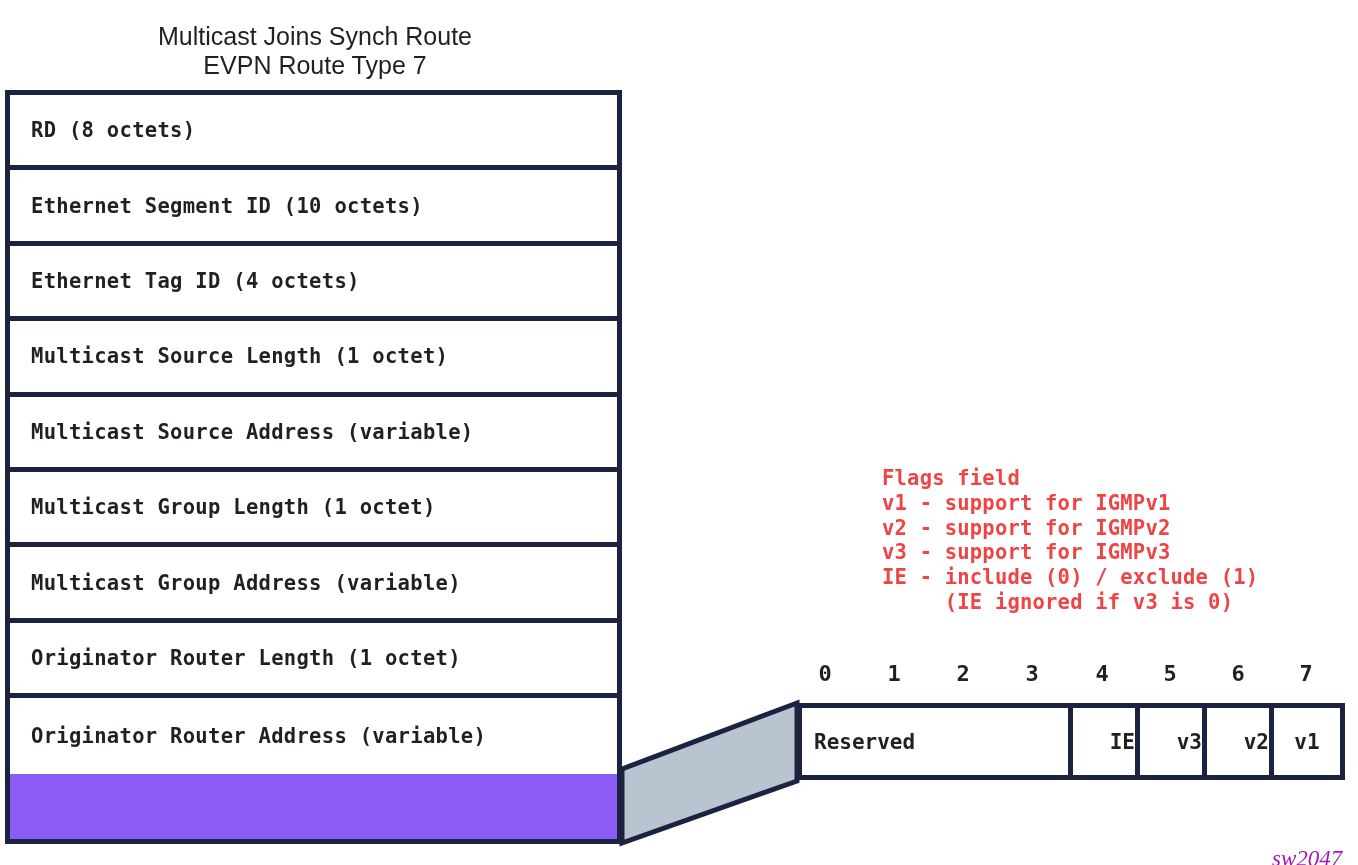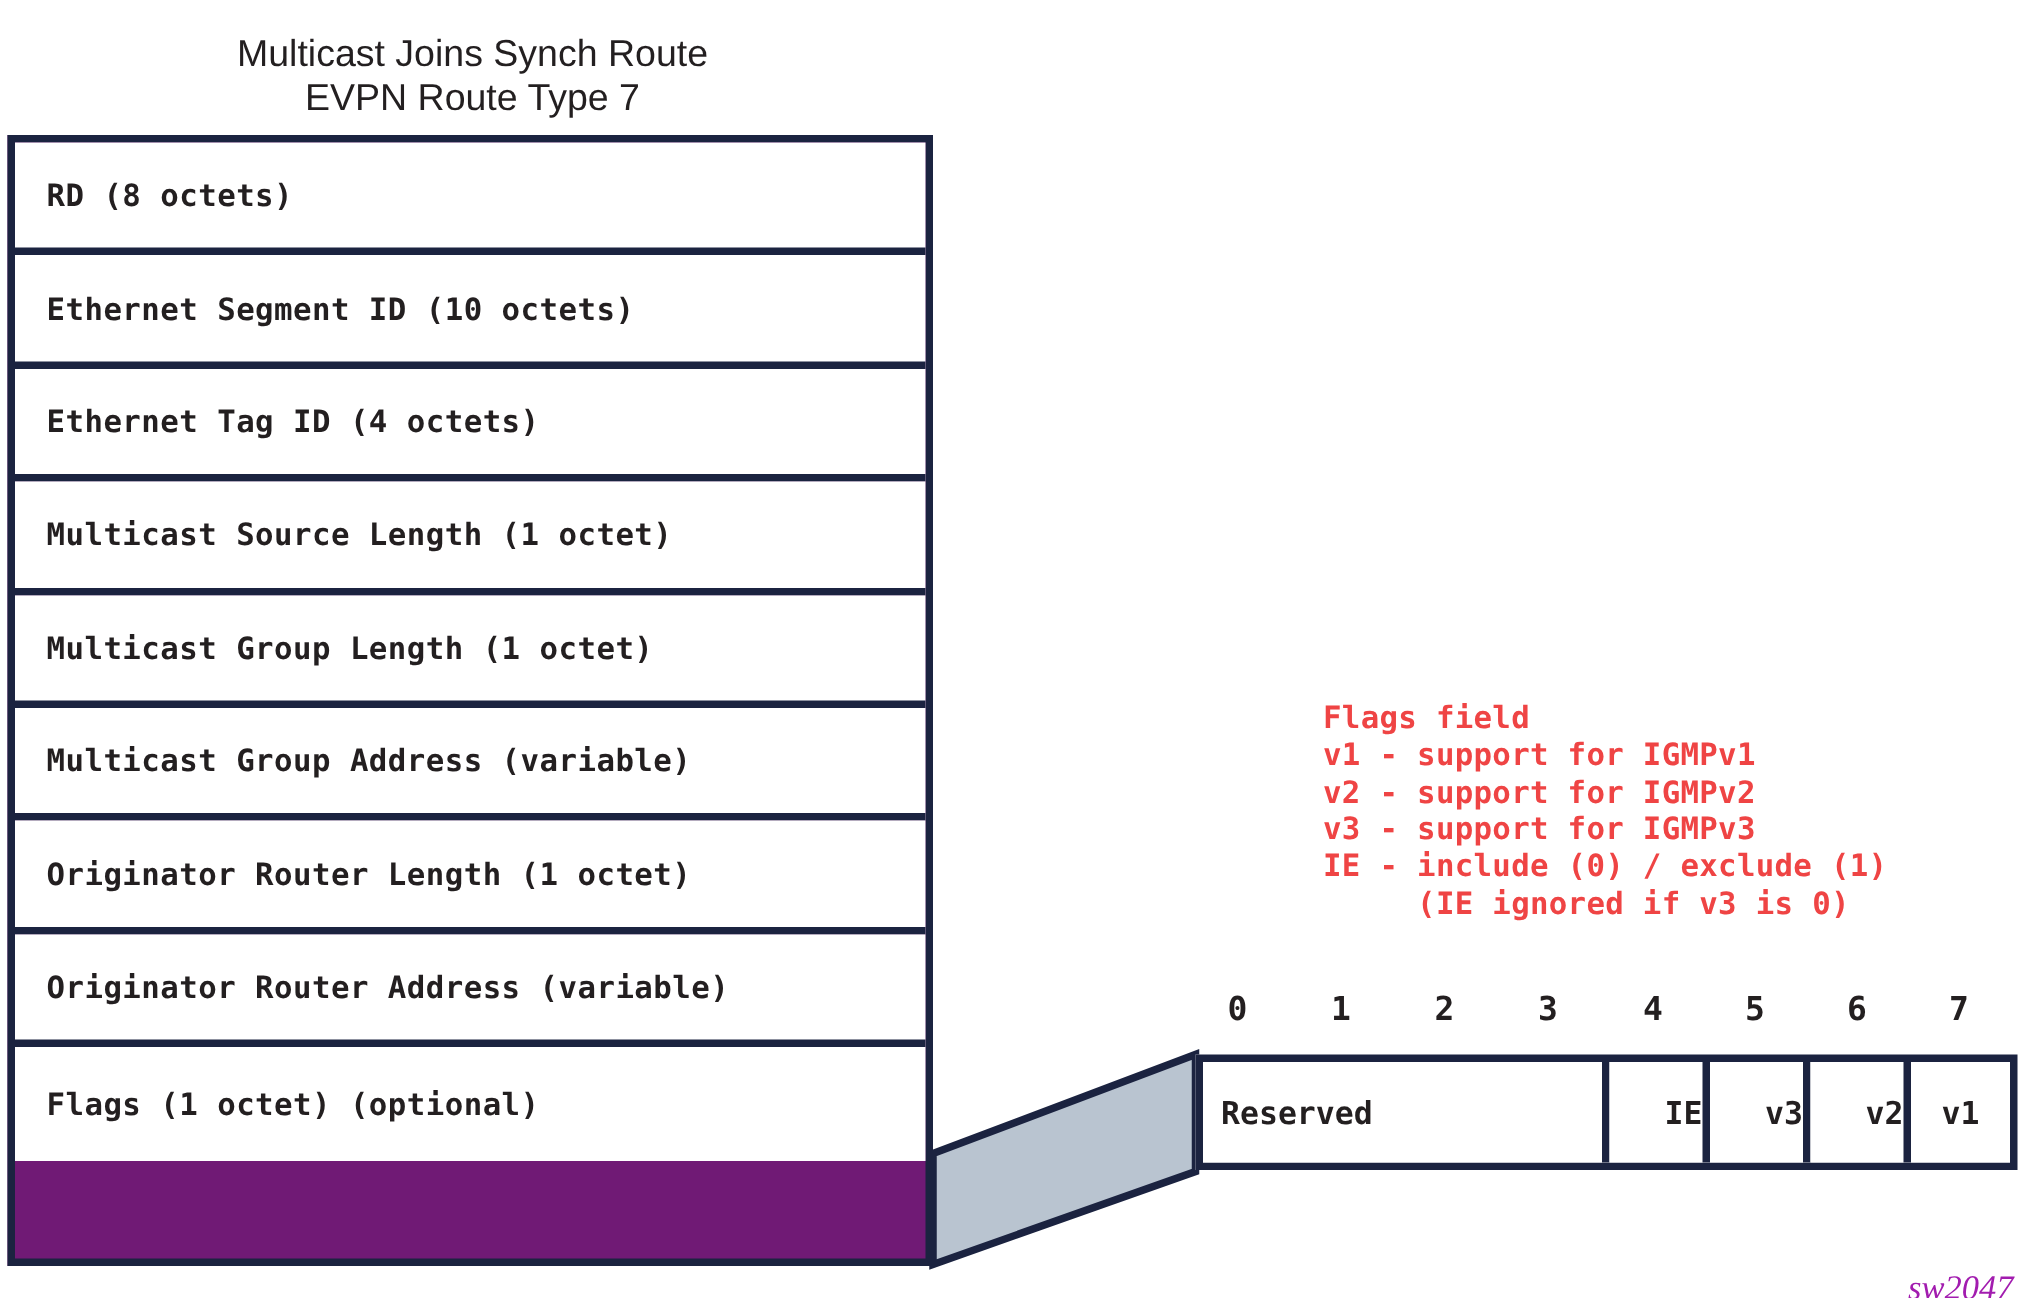--- a/index.html
+++ b/index.html
@@ -37,21 +37,21 @@
 
   
   #route-stack {
     position: absolute;
     left: 5px;
     top: 74px;
     width: 617px;
     height: 754px;
     border: 5px solid #1b2340;
     box-sizing: border-box;
-    background: #701a75;
+    background: #8b5cf6;
   }
   .field-row {
     position: relative;
     box-sizing: border-box;
     height: 75.4px;
     border-bottom: 5px solid #1b2340;
     background: #ffffff;
     display: flex;
     align-items: center;
   }
@@ -182,33 +182,33 @@
     <div class="field-row">
       <span class="field-label">Ethernet Segment ID (10 octets)</span>
     </div>
     <div class="field-row">
       <span class="field-label">Ethernet Tag ID (4 octets)</span>
     </div>
     <div class="field-row">
       <span class="field-label">Multicast Source Length (1 octet)</span>
     </div>
     <div class="field-row">
+      <span class="field-label">Multicast Source Address (variable)</span>
+    </div>
+    <div class="field-row">
       <span class="field-label">Multicast Group Length (1 octet)</span>
     </div>
     <div class="field-row">
       <span class="field-label">Multicast Group Address (variable)</span>
     </div>
     <div class="field-row">
       <span class="field-label">Originator Router Length (1 octet)</span>
     </div>
     <div class="field-row">
       <span class="field-label">Originator Router Address (variable)</span>
-    </div>
-    <div class="field-row">
-      <span class="field-label">Flags (1 octet) (optional)</span>
     </div>
   </div>
 
   <div id="flags-legend">Flags field
 v1 - support for IGMPv1
 v2 - support for IGMPv2
 v3 - support for IGMPv3
 IE - include (0) / exclude (1)
      (IE ignored if v3 is 0)</div>
 

